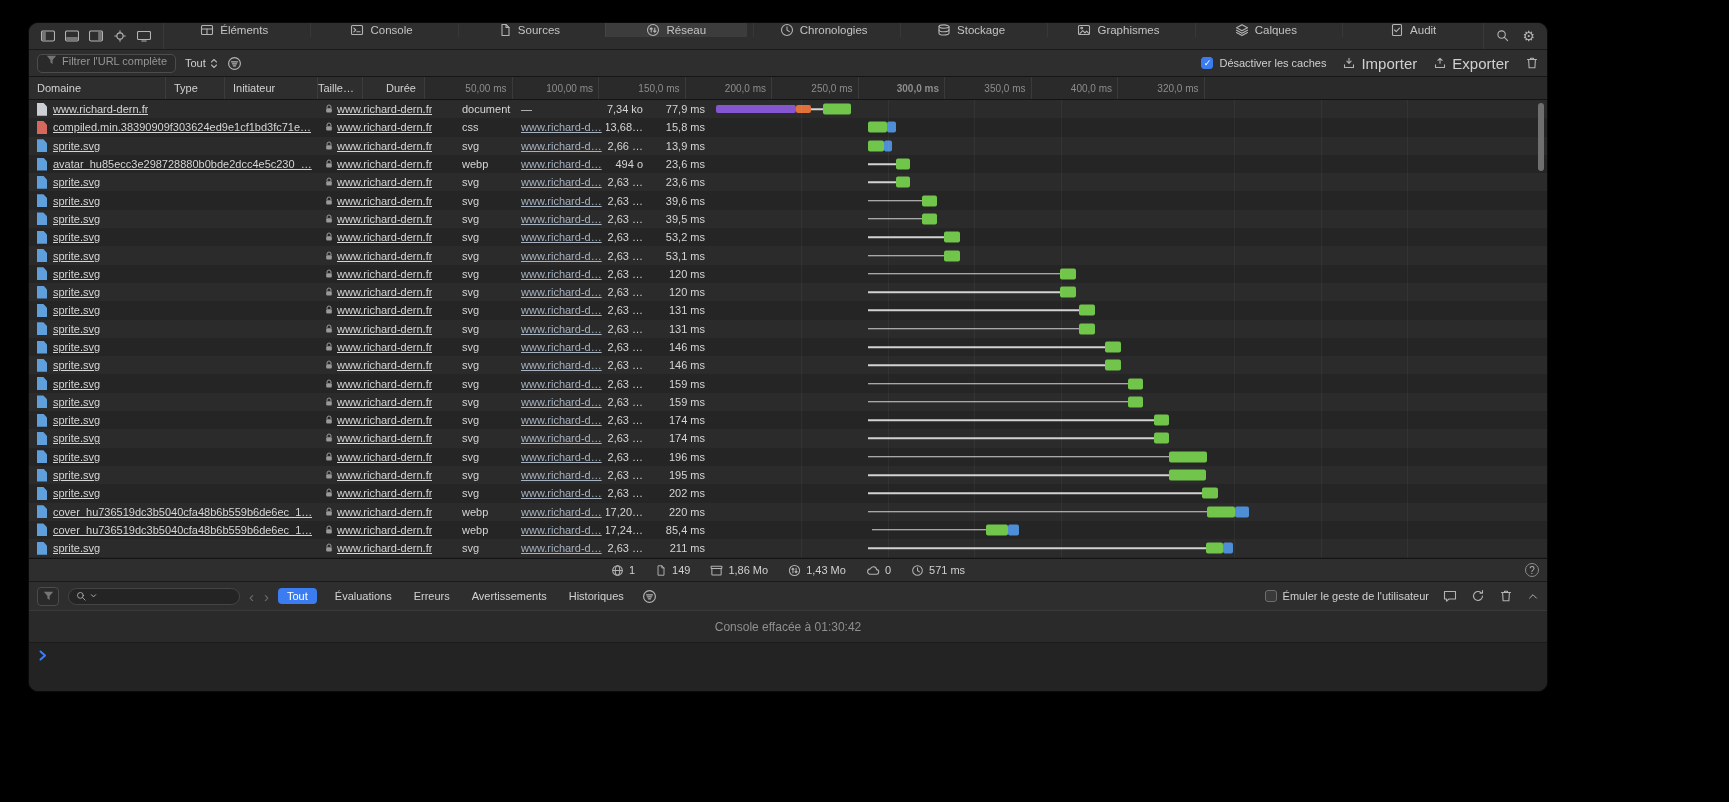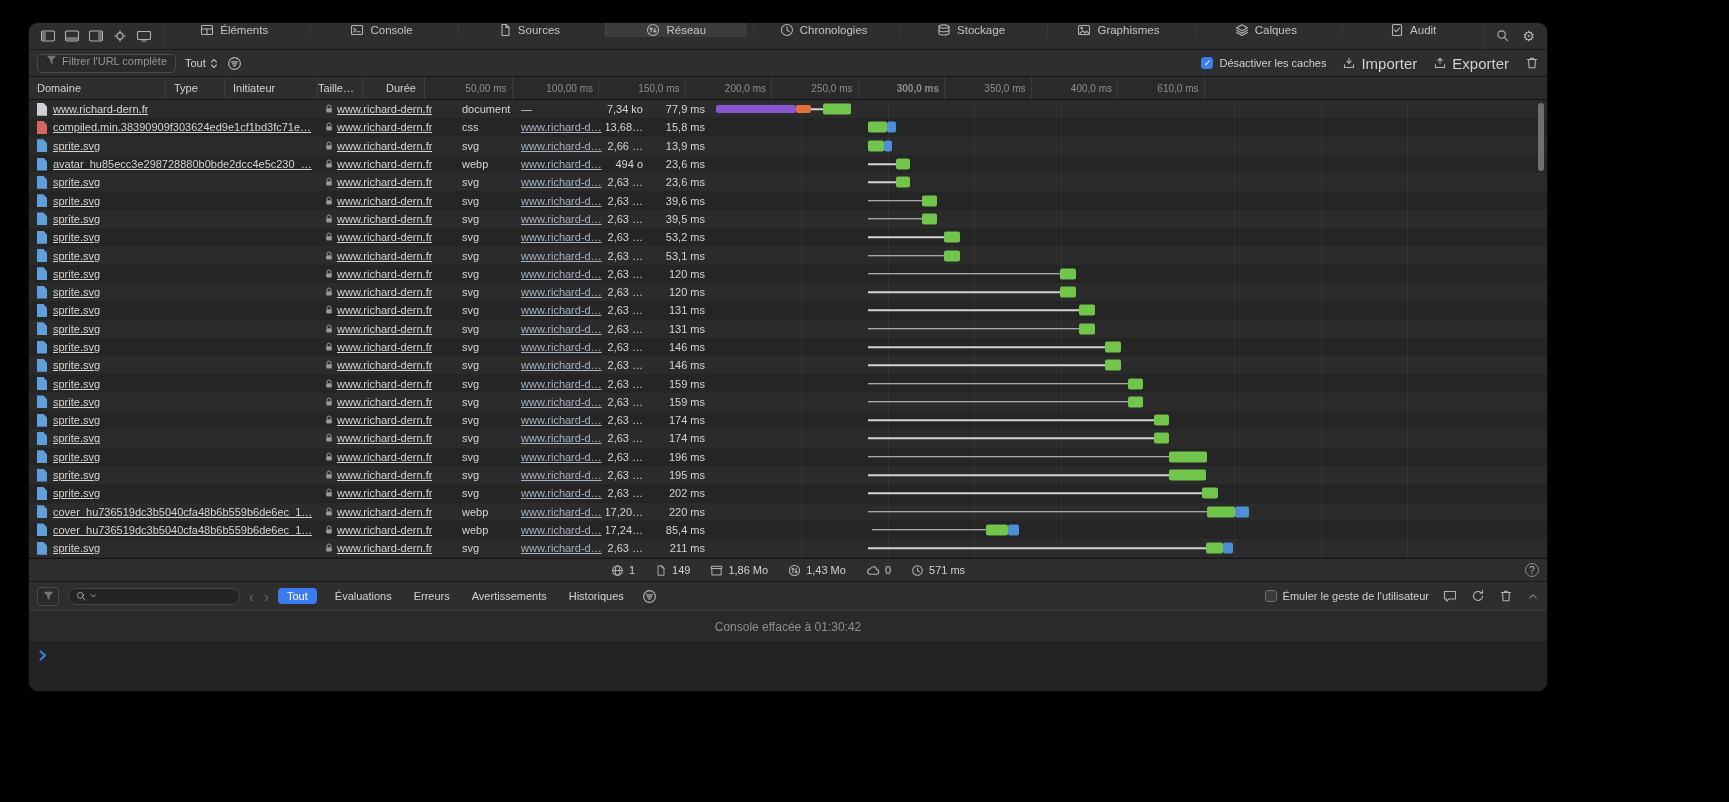--- a/index.html
+++ b/index.html
@@ -284,21 +284,21 @@
           <span class="tlabel" style="left: 341px;">200,0 ms</span>
           <div class="tick" style="left: 432.5px;"></div>
           <span class="tlabel" style="left: 427.5px;">250,0 ms</span>
           <div class="tick" style="left: 519px;"></div>
           <span class="tlabel" style="left: 514px; font-weight: bold;">300,0 ms</span>
           <div class="tick" style="left: 605.5px;"></div>
           <span class="tlabel" style="left: 600.5px;">350,0 ms</span>
           <div class="tick" style="left: 692px;"></div>
           <span class="tlabel" style="left: 687px;">400,0 ms</span>
           <div class="tick" style="left: 778.5px;"></div>
-          <span class="tlabel" style="left: 773.5px;">610,0 ms</span>
+          <span class="tlabel" style="left: 773.5px;">320,0 ms</span>
         </div>
   </div>
 
   <div class="rows-area">
     <div id="row-list">
           <div class="net-row">
             <div class="cell c-name">
               <span class="file-icon t-document"></span>
               <span class="txt">www.richard-dern.fr</span>
             </div>

